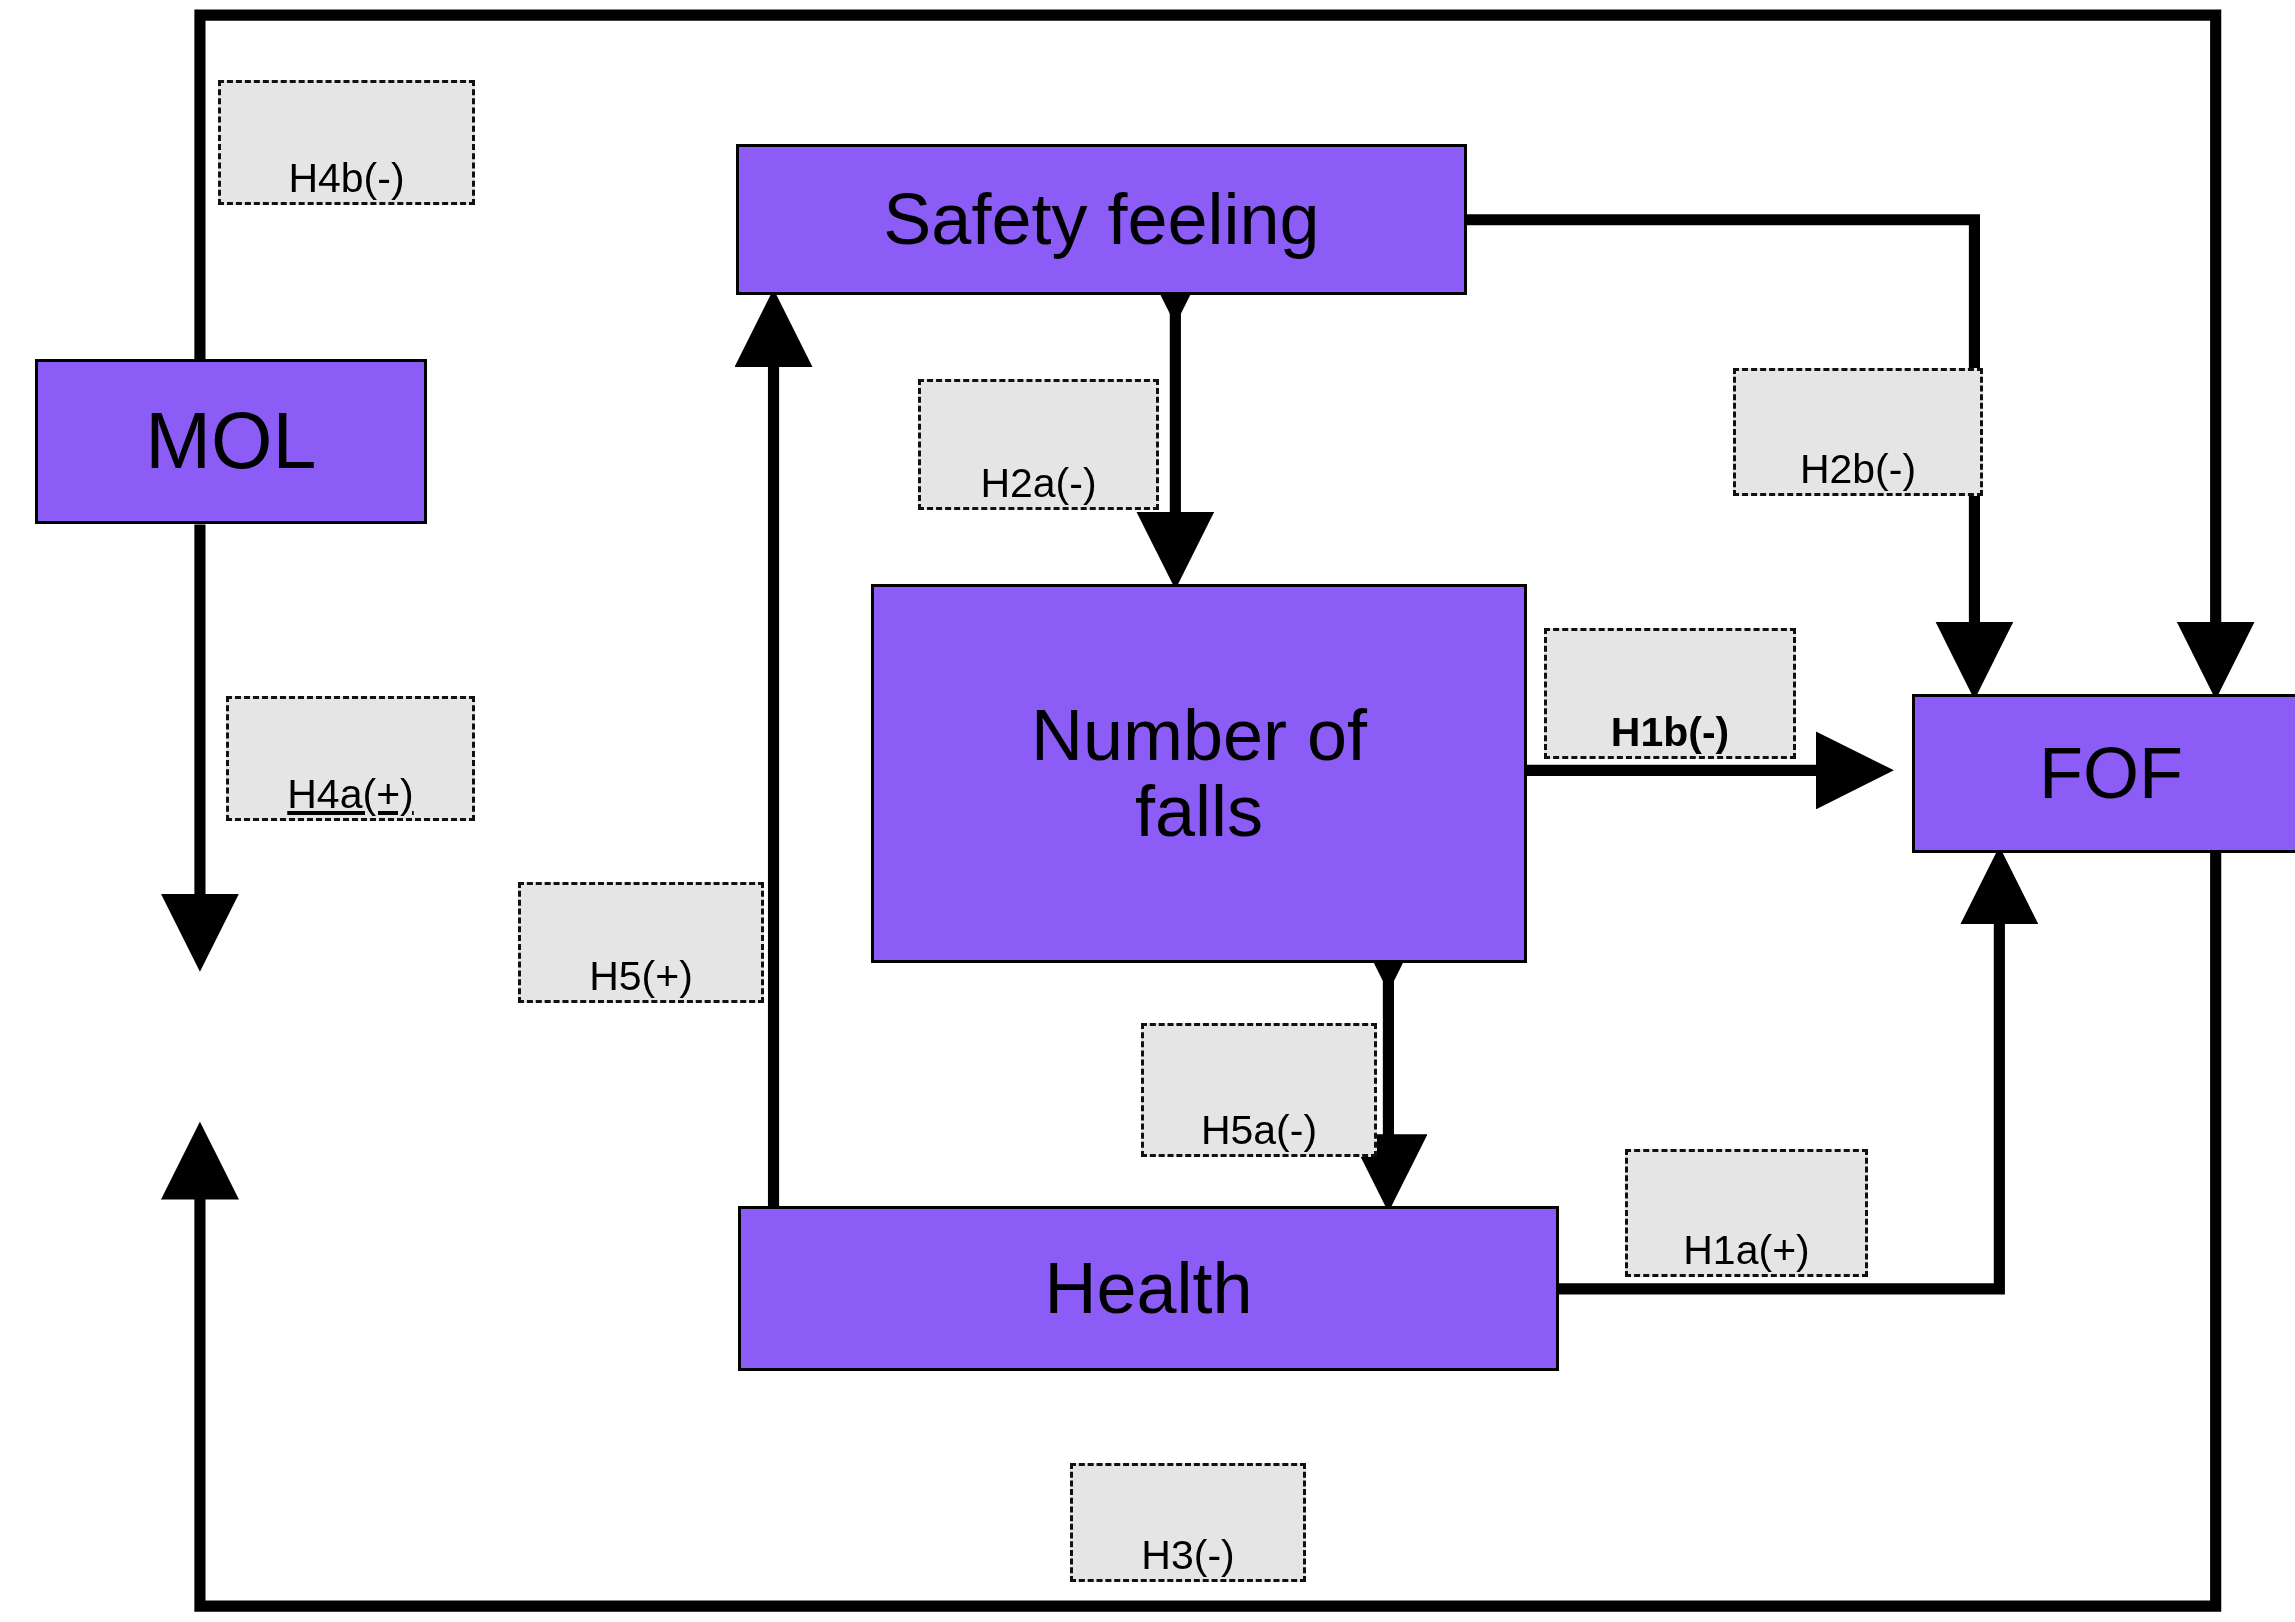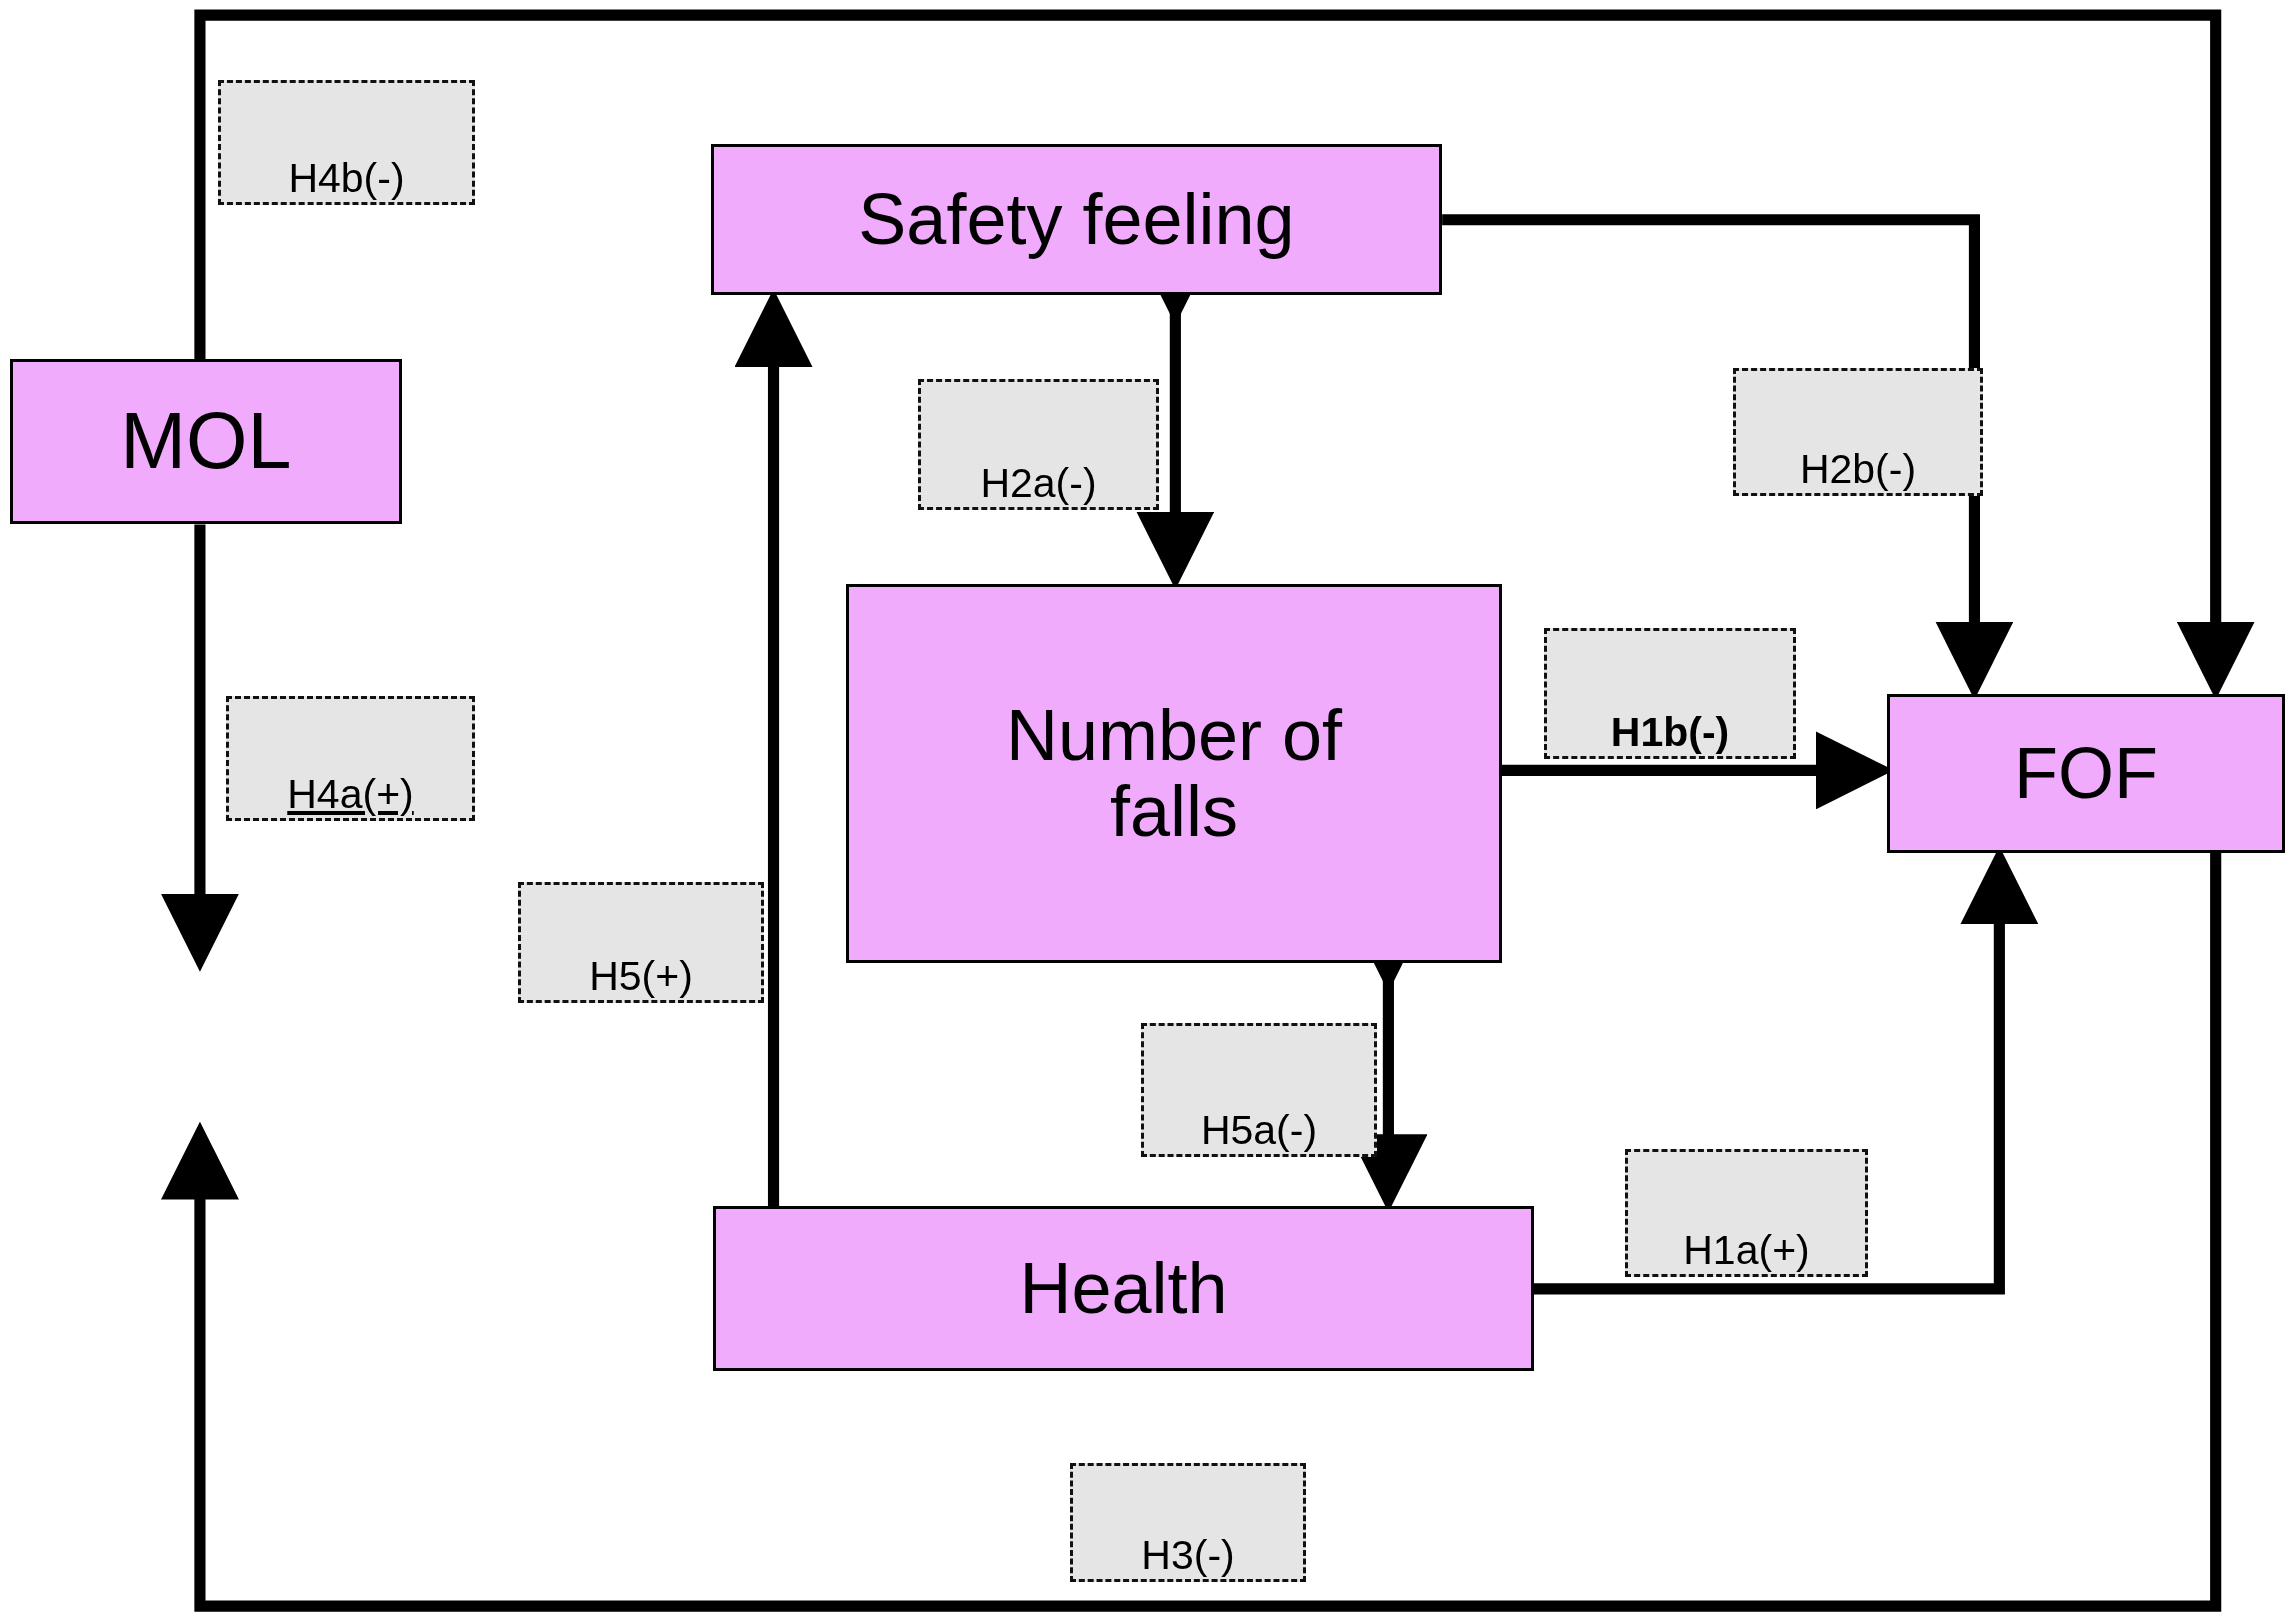--- a/index.html
+++ b/index.html
@@ -19,28 +19,29 @@
     position: absolute;
     left: 0;
     top: 0;
     width: 2295px;
     height: 1622px;
   }
   .node {
     position: absolute;
     box-sizing: border-box;
     border: 3.9px solid #000000;
-    background: #f0abfc;
+    background: #8b5cf6;
     display: flex;
     align-items: center;
     justify-content: center;
     text-align: center;
     color: #000000;
     line-height: 1.05;
     z-index: 5;
+    margin-left: 25px;
   }
   .node-label {
     display: block;
     width: 100%;
     white-space: pre-line;
   }
   .hyp {
     position: absolute;
     box-sizing: border-box;
     border: 3.3px dashed #111111;

